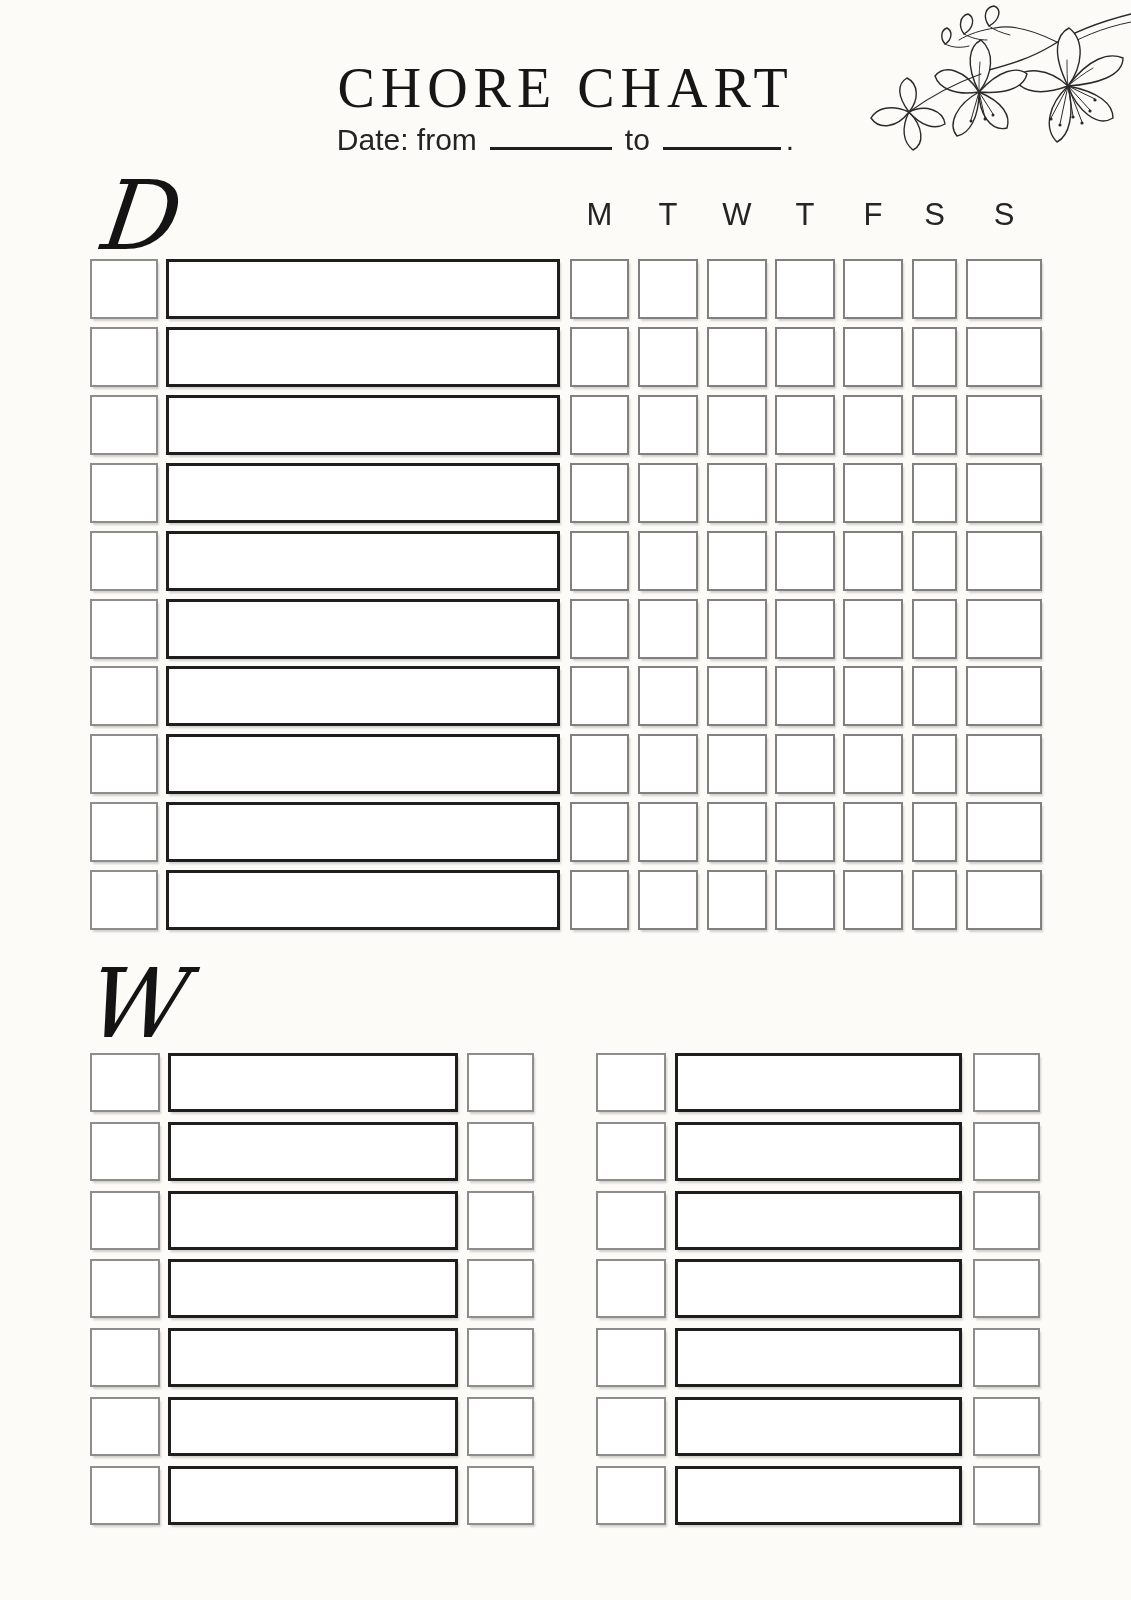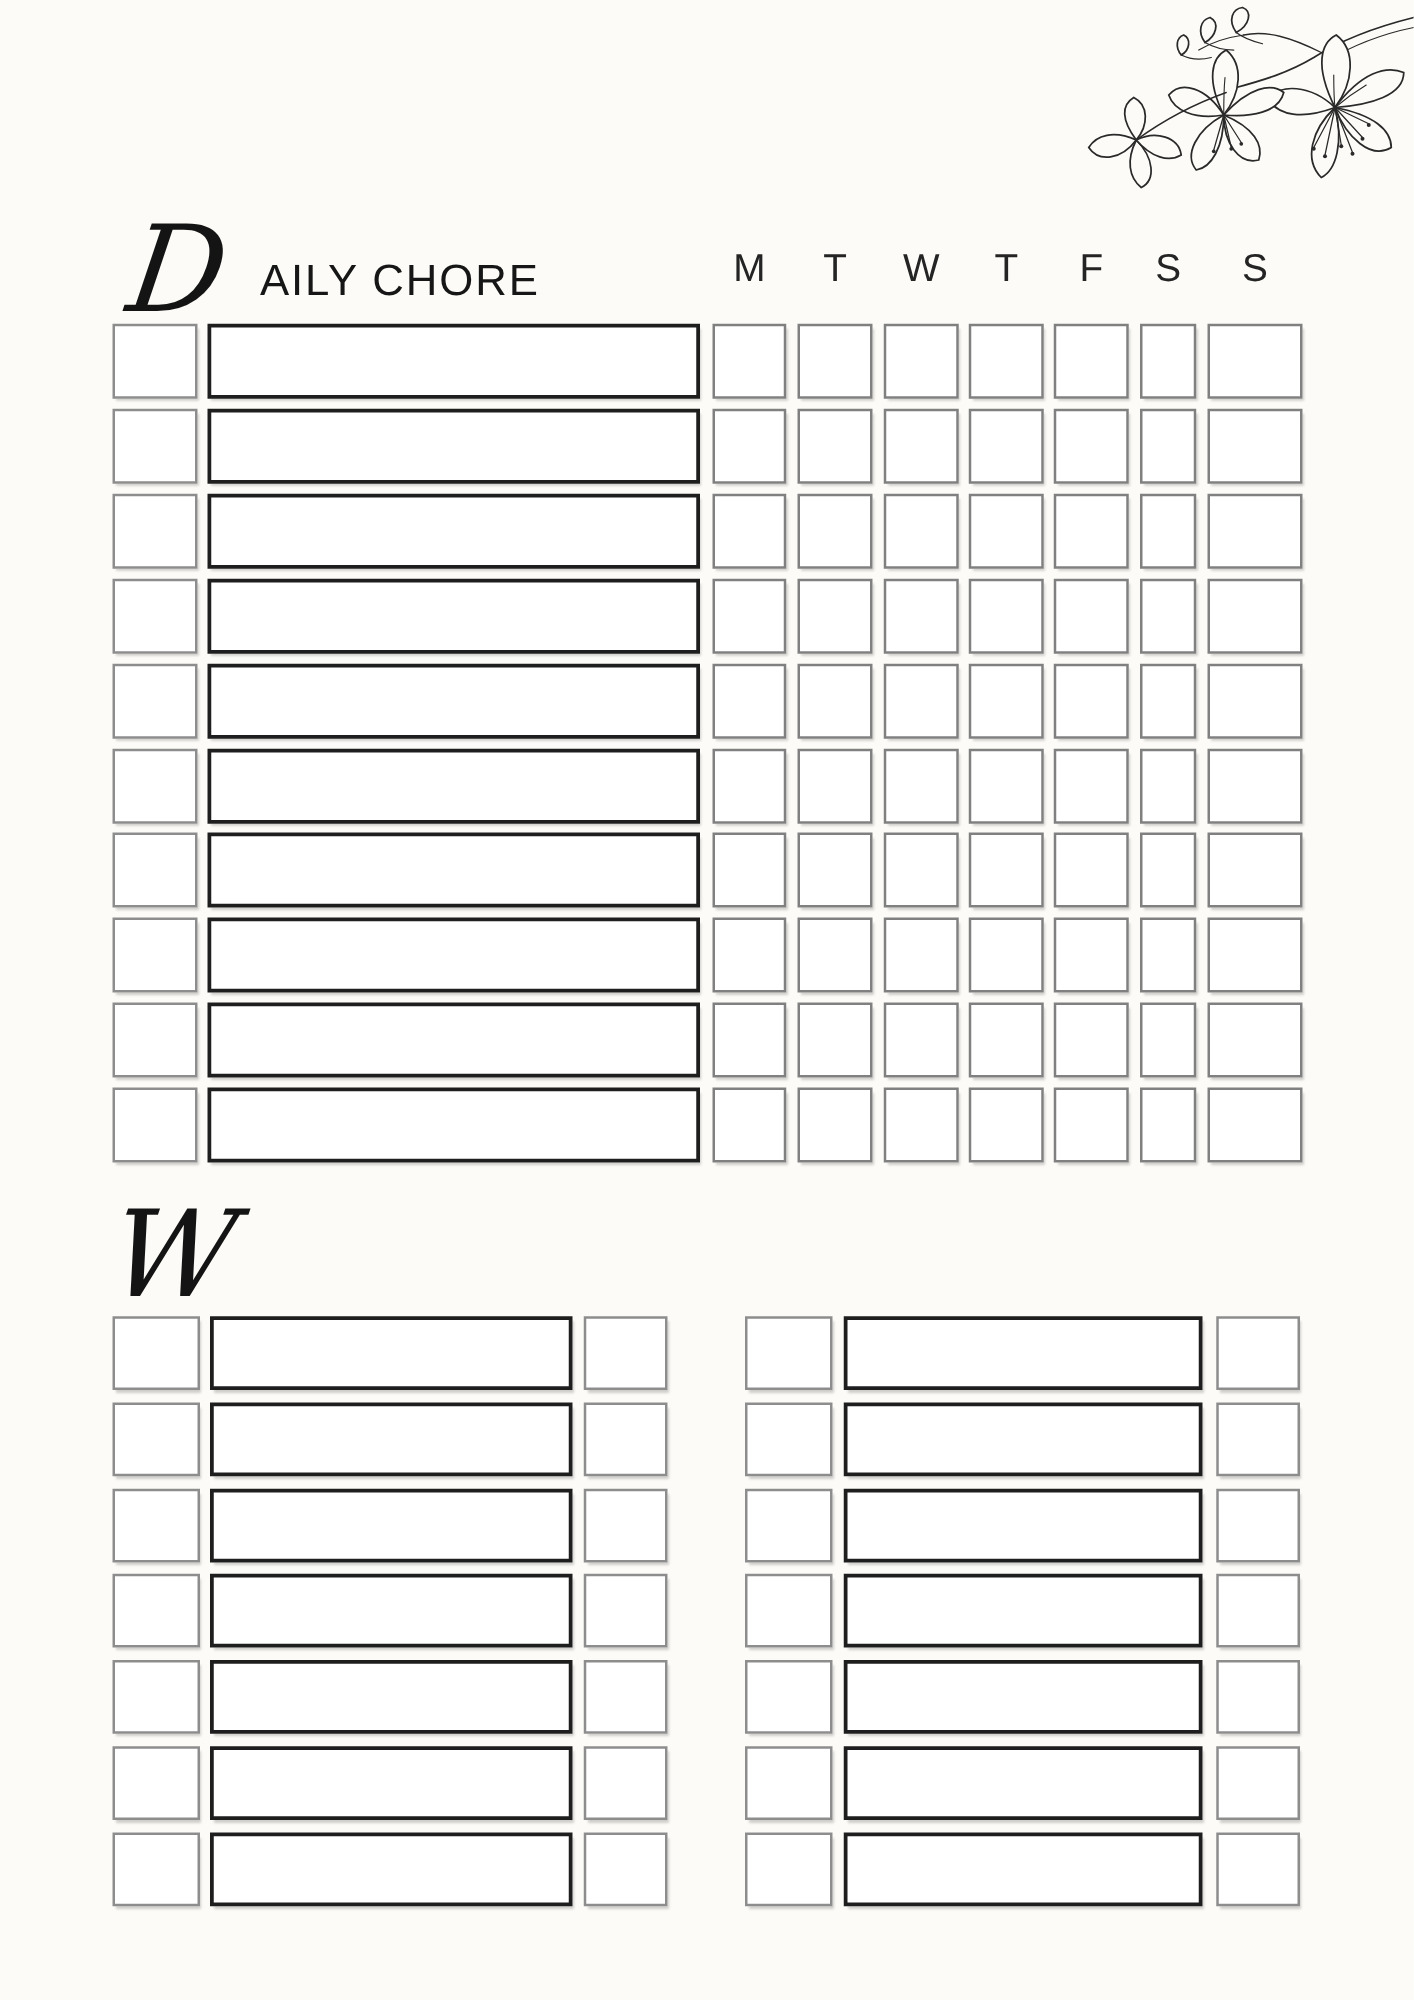--- a/index.html
+++ b/index.html
@@ -128,23 +128,30 @@
         <circle cx="132" cy="115" r="1.5"></circle>
     </g>
 
     <path d="M48 112 C30 104 16 108 10 118 C18 130 36 128 48 112 Z" fill="#fcfbf7"></path>
     <path d="M48 112 C40 128 42 142 52 150 C64 144 62 126 48 112 Z" fill="#fcfbf7"></path>
     <path d="M48 112 C60 126 74 130 84 124 C82 110 64 104 48 112 Z" fill="#fcfbf7"></path>
     <path d="M48 112 C36 96 36 84 46 78 C58 84 58 100 48 112 Z" fill="#fcfbf7"></path>
     <path d="M48 112 C70 96 92 84 120 74" stroke-width="1.1"></path>
   </svg>
 
+  <div class="title">CHORE CHART</div>
+  <div class="date-line">
+    <span>Date: from</span>
+    <span class="blank from"></span>
+    <span>to</span>
+    <span class="blank to"></span>
+    <span class="date-punct">.</span>
+  </div>
 
   <span class="script-initial" style="left:104px;top:168px;">D</span>
-  <span class="heading-rest" style="left:208px;top:205px;">AILY CHORE</span>
 
   <div id="day-headers">
       <span class="day-letter" style="left: 570px; width: 59px;">M</span>
       <span class="day-letter" style="left: 638px; width: 60px;">T</span>
       <span class="day-letter" style="left: 707px; width: 60px;">W</span>
       <span class="day-letter" style="left: 775px; width: 60px;">T</span>
       <span class="day-letter" style="left: 843px; width: 60px;">F</span>
       <span class="day-letter" style="left: 912px; width: 45px;">S</span>
       <span class="day-letter" style="left: 966px; width: 76px;">S</span>
     </div>

